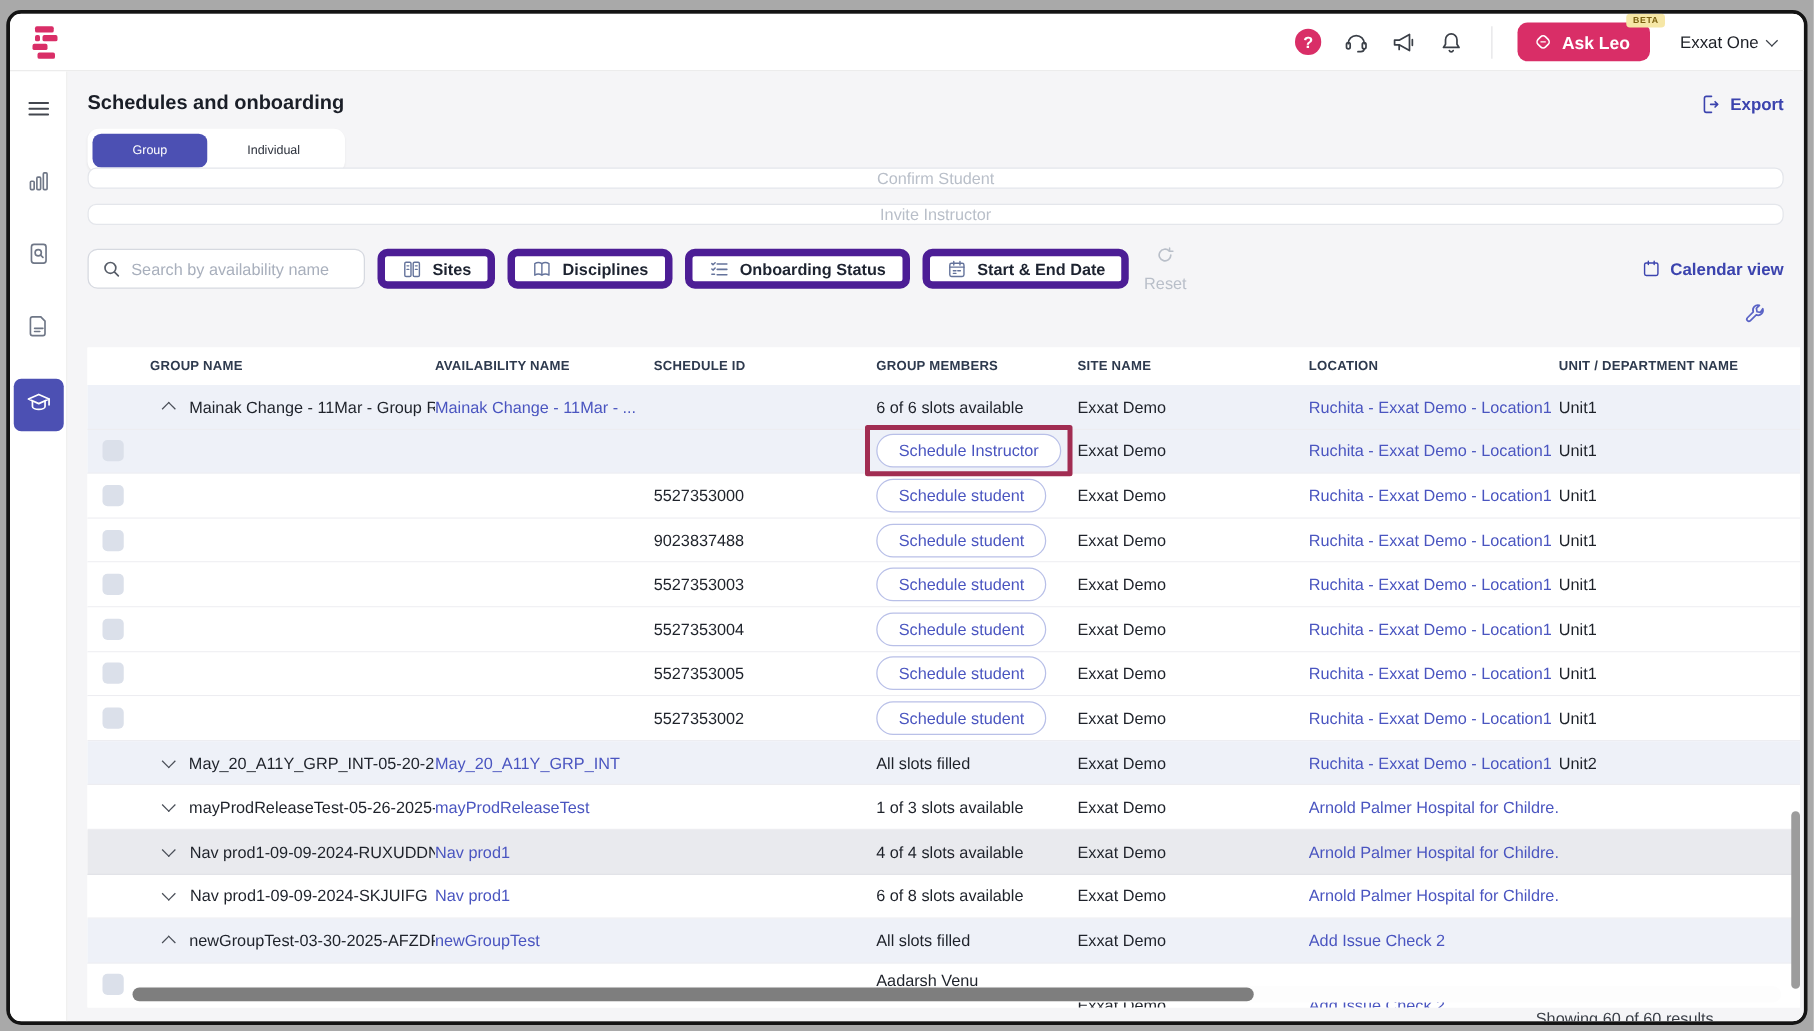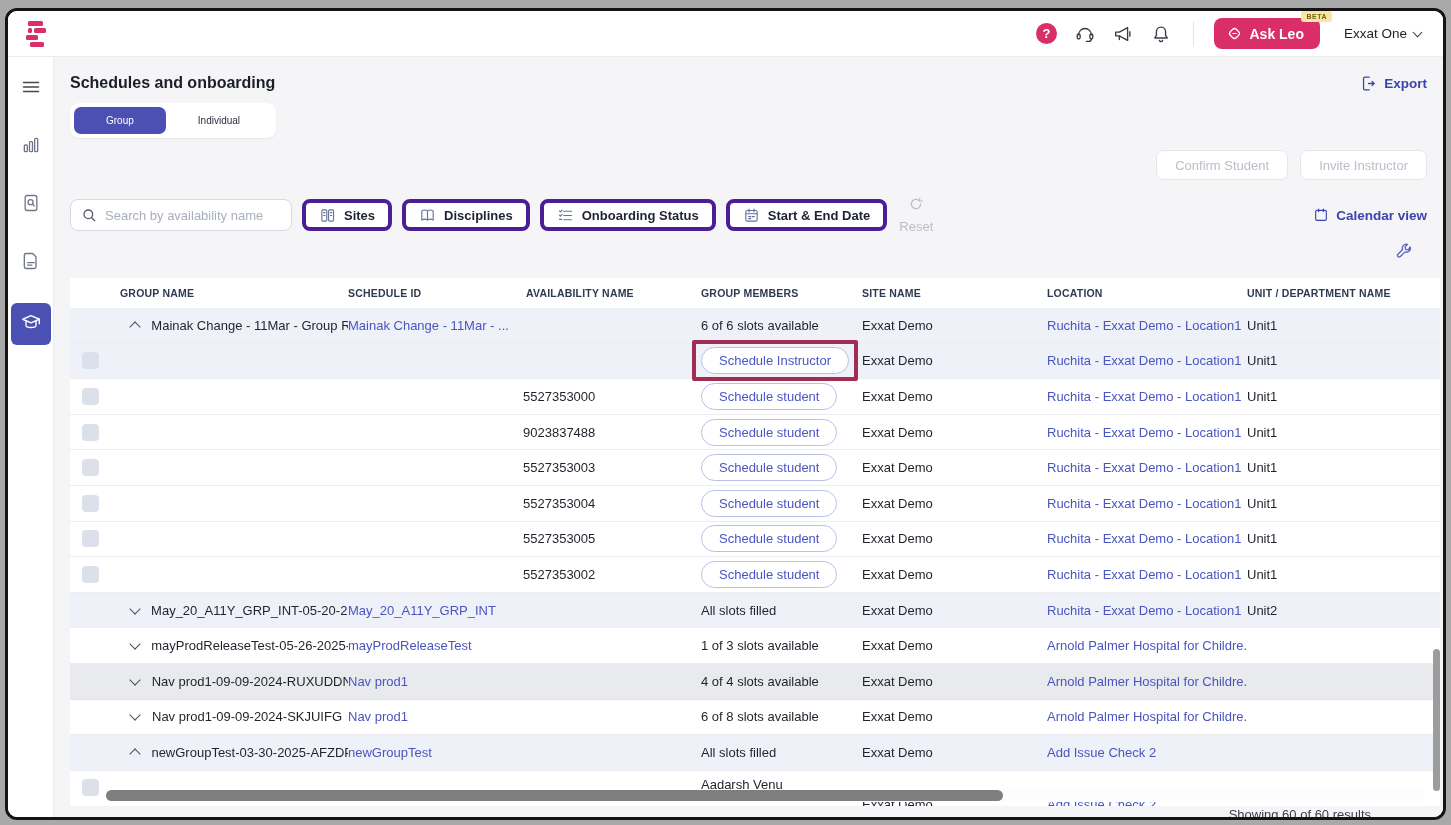--- a/index.html
+++ b/index.html
@@ -43,31 +43,31 @@
   .page-title { font-size:16px; font-weight:bold; color:#1a1e27; }
   .export-link { margin-left:auto; display:flex; align-items:center; gap:7px; color:#3b43ae;
                  font-size:13.5px; font-weight:bold; cursor:pointer; }
 
   .tabs-row { margin-top:6px; }
   .tabs-box { display:inline-flex; background:#fff; border-radius:9px; padding:4px;
               box-shadow:0 1px 2px rgba(0,0,0,.06); }
   .tab { font-size:10px; padding:8px 32px; border-radius:7px; cursor:pointer; color:#2a2f3a; background:#fff; border:none; font-family:inherit; }
   .tab.active { background:#4c50b3; color:#fff; }
 
-  .actions-row { margin-top:12px; height:30px; display:flex; justify-content:flex-end; gap:12px; }
+  .actions-row { margin-top:12px; height:30px; display:flex; justify-content:flex-end; gap:12px;flex-direction:column; }
   .ghost-btn { background:#fff; border:1px solid #e4e6eb; border-radius:7px; color:#b9bfc9;
                font-size:13px; padding:0 18px; height:30px; font-family:inherit; cursor:pointer; }
 
   .filter-row { margin-top:16px; display:flex; align-items:center; gap:10px; }
   .search-box { display:flex; align-items:center; gap:8px; width:222px; height:32px; background:#fff;
                 border:1px solid #d6d9e0; border-radius:8px; padding:0 10px; }
   .search-box input { border:none; outline:none; flex:1; font-size:13px; font-family:inherit; color:#333; background:transparent; }
   .search-box input::placeholder { color:#a8afbc; }
   .filter-btn { display:flex; align-items:center; gap:8px; height:32px; background:#fff;
-                border:4px solid #4c1d95; border-radius:8px; padding:0 13px; font-size:13px;
+                border:6px solid #4c1d95; border-radius:8px; padding:0 13px; font-size:13px;
                 font-weight:bold; color:#1d2330; font-family:inherit; cursor:pointer; white-space:nowrap; }
   .reset-btn { display:flex; align-items:center; gap:7px; color:#b9bfc9; font-size:13px;
                background:none; border:none; font-family:inherit; cursor:pointer; margin-left:2px;flex-direction:column; }
   .calview-link { margin-left:auto; display:flex; align-items:center; gap:7px; color:#3b43ae;
                   font-size:13.5px; font-weight:bold; cursor:pointer; }
 
   .wrench-row { margin-top:8px; height:22px; display:flex; justify-content:flex-end; padding-right:14px; }
   .wrench-row svg { cursor:pointer; }
 
   
@@ -325,22 +325,22 @@
         <svg width="19" height="19" viewBox="0 0 24 24" fill="none" stroke="#5a63c6" stroke-width="1.7" stroke-linejoin="round">
           <path d="M20.5 6.3a5 5 0 0 1-6.6 6.2L8 18.4a2.1 2.1 0 0 1-3-3l5.9-5.9a5 5 0 0 1 6.2-6.6L14 6l.7 3.3L18 10l2.5-3.7z"></path>
         </svg>
       </span>
     </div>
 
     <div class="table">
       <div class="thead" id="thead">
           <div class="cell c-check"></div>
           <div class="cell hcell c-name">GROUP NAME</div>
+          <div class="cell hcell c-avail">AVAILABILITY NAME</div>
           <div class="cell hcell c-sid">SCHEDULE ID</div>
-          <div class="cell hcell c-avail">AVAILABILITY NAME</div>
           <div class="cell hcell c-mem">GROUP MEMBERS</div>
           <div class="cell hcell c-site">SITE NAME</div>
           <div class="cell hcell c-loc">LOCATION</div>
           <div class="cell hcell c-unit">UNIT / DEPARTMENT NAME</div>
         </div>
       <div id="tbody">
           <div class="trow bg-blue">
             <div class="cell c-check"></div>
             <div class="cell c-name">
               <span class="caret up">

